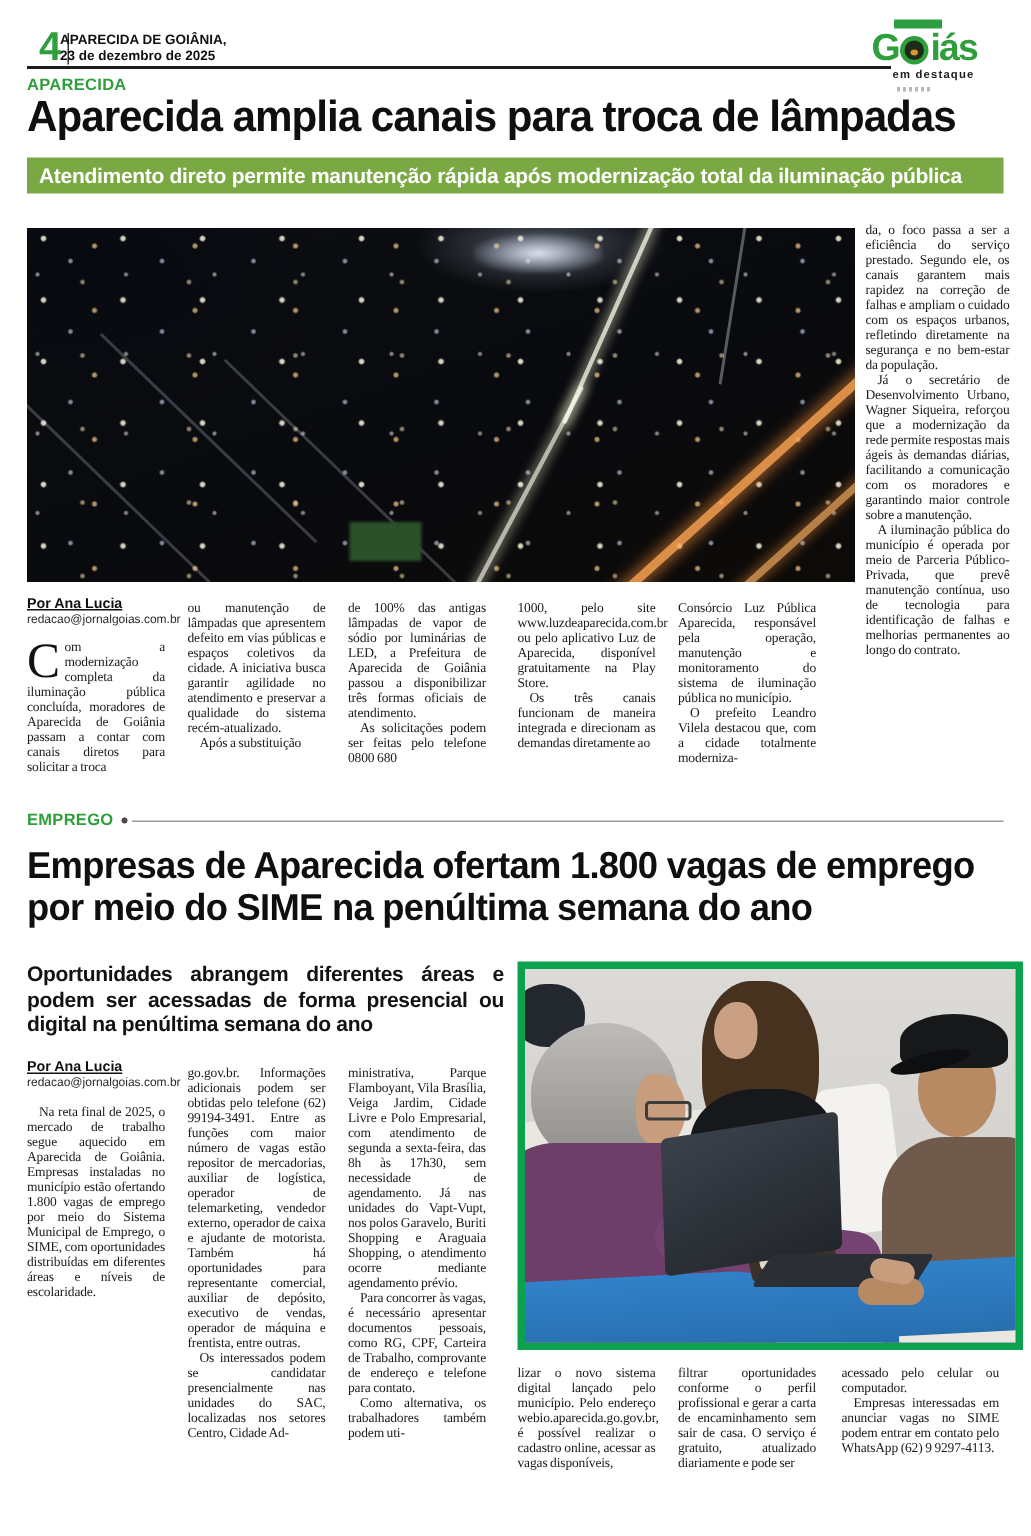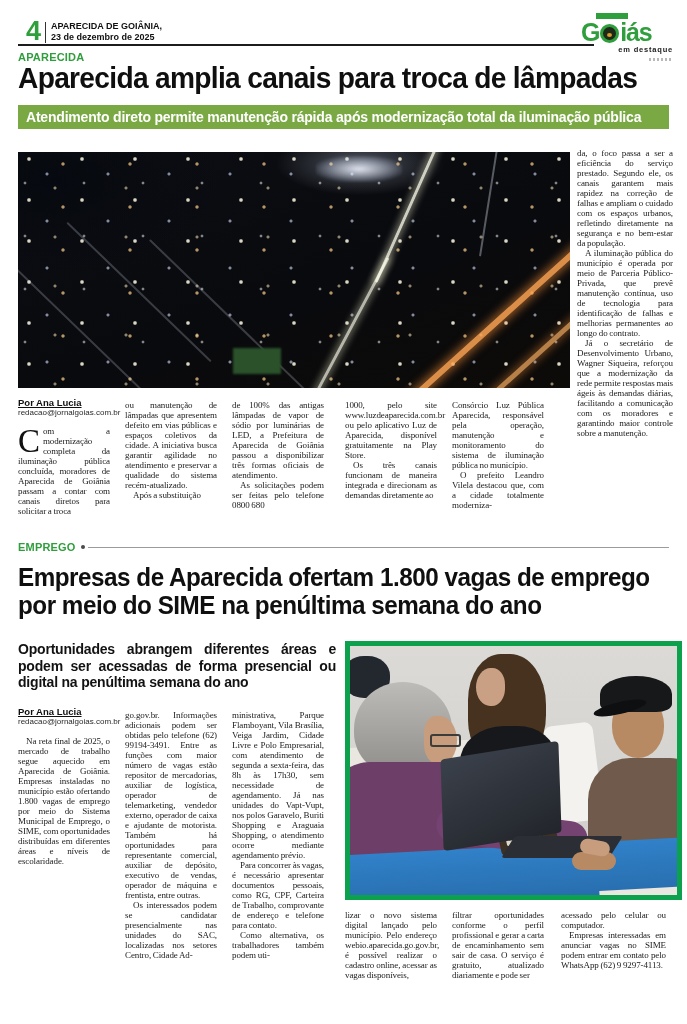--- a/index.html
+++ b/index.html
@@ -3,29 +3,29 @@
 <meta charset="utf-8">
 <style>
   html,body{margin:0;padding:0;background:#ffffff;}
   #page{position:relative;width:687px;height:1024px;background:#ffffff;overflow:hidden;
         font-family:"Liberation Sans",sans-serif;}
   .abs{position:absolute;}
 
   
   .pgnum{left:26px;top:18px;font:bold 27px/27px "Liberation Sans",sans-serif;color:#2f9e3c;}
   .pgdiv{left:45px;top:22px;width:1px;height:21px;background:#333;}
-  .pgloc{left:51px;top:21px;font:bold 9px/10.5px "Liberation Sans",sans-serif;color:#111;letter-spacing:0;}
+  .pgloc{left:40px;top:21px;font:bold 9px/10.5px "Liberation Sans",sans-serif;color:#111;letter-spacing:0;}
   .hrule{left:18px;top:44px;width:576px;height:2px;background:#1c1c1c;}
 
   .logo{right:14px;top:13px;width:92px;text-align:left;}
   .logo-top{width:32px;height:6px;background:#2f9e3c;margin:0 0 1px 15px;}
   .logo-main{font:bold 25px/25px "Liberation Sans",sans-serif;color:#2f9e3c;letter-spacing:-1.2px;display:flex;align-items:center;}
   .logo-o{display:inline-block;width:19px;height:19px;border-radius:50%;background:#1d2a17;border:3px solid #2f9e3c;box-sizing:border-box;margin:2px 1px 0 1px;position:relative;}
   .logo-o::after{content:"";position:absolute;left:4px;top:6px;width:5px;height:4px;border-radius:50%;background:#d79a2b;}
-  .logo-sub{font:bold 7.5px/9px "Liberation Sans",sans-serif;color:#1a1a1a;letter-spacing:.8px;margin-left:14px;text-align:right;}
+  .logo-sub{font:bold 7.5px/9px "Liberation Sans",sans-serif;color:#1a1a1a;letter-spacing:.8px;margin-left:14px;}
   .logo-sub::after{content:"";display:inline-block;width:24px;height:3px;margin-left:3px;
     background:repeating-linear-gradient(90deg,#b8b8b8 0 2px,transparent 2px 4px);vertical-align:middle;}
 
   
   .kicker{font:bold 11px/12px "Liberation Sans",sans-serif;color:#2f9e3c;letter-spacing:.2px;}
   .k1{left:18px;top:51px;}
   .k2{left:18px;top:541px;}
   .krule{left:88px;top:547px;width:581px;height:1px;background:#9b9b9b;}
   .kdot{left:81px;top:545px;width:4px;height:4px;border-radius:50%;background:#4a4a4a;}
 
@@ -171,22 +171,22 @@
   <div class="col" style="left:345px;top:400px;">
     <p>1000, pelo site www.luzdeaparecida.com.br ou pelo aplicativo Luz de Aparecida, disponível gratuitamente na Play Store.</p>
       <p class="ind">Os três canais funcionam de maneira integrada e direcionam as demandas diretamente ao</p>
   </div>
   <div class="col" style="left:452px;top:400px;">
     <p>Consórcio Luz Pública Aparecida, responsável pela operação, manutenção e monitoramento do sistema de iluminação pública no município.</p>
       <p class="ind">O prefeito Leandro Vilela destacou que, com a cidade totalmente moderniza-</p>
   </div>
   <div class="col" style="left:577px;top:148px;width:96px;">
     <p>da, o foco passa a ser a eficiência do serviço prestado. Segundo ele, os canais garantem mais rapidez na correção de falhas e ampliam o cuidado com os espaços urbanos, refletindo diretamente na segurança e no bem-estar da população.</p>
+      <p class="ind">Já o secretário de Desenvolvimento Urbano, Wagner Siqueira, reforçou que a modernização da rede permite respostas mais ágeis às demandas diárias, facilitando a comunicação com os moradores e garantindo maior controle sobre a manutenção.</p>
       <p class="ind">A iluminação pública do município é operada por meio de Parceria Público-Privada, que prevê manutenção contínua, uso de tecnologia para identificação de falhas e melhorias permanentes ao longo do contrato.</p>
-      <p class="ind">Já o secretário de Desenvolvimento Urbano, Wagner Siqueira, reforçou que a modernização da rede permite respostas mais ágeis às demandas diárias, facilitando a comunicação com os moradores e garantindo maior controle sobre a manutenção.</p>
   </div>
 
   <div class="abs kicker k2">EMPREGO</div>
   <div class="abs kdot"></div>
   <div class="abs krule"></div>
   <div class="abs h2">Empresas de Aparecida ofertam 1.800 vagas de emprego por meio do SIME na penúltima semana do ano</div>
   <div class="abs deck2">Oportunidades abrangem diferentes áreas e podem ser acessadas de forma presencial ou digital na penúltima semana do ano</div>
 
   <div class="abs photo2">
     <div class="paper"></div>

